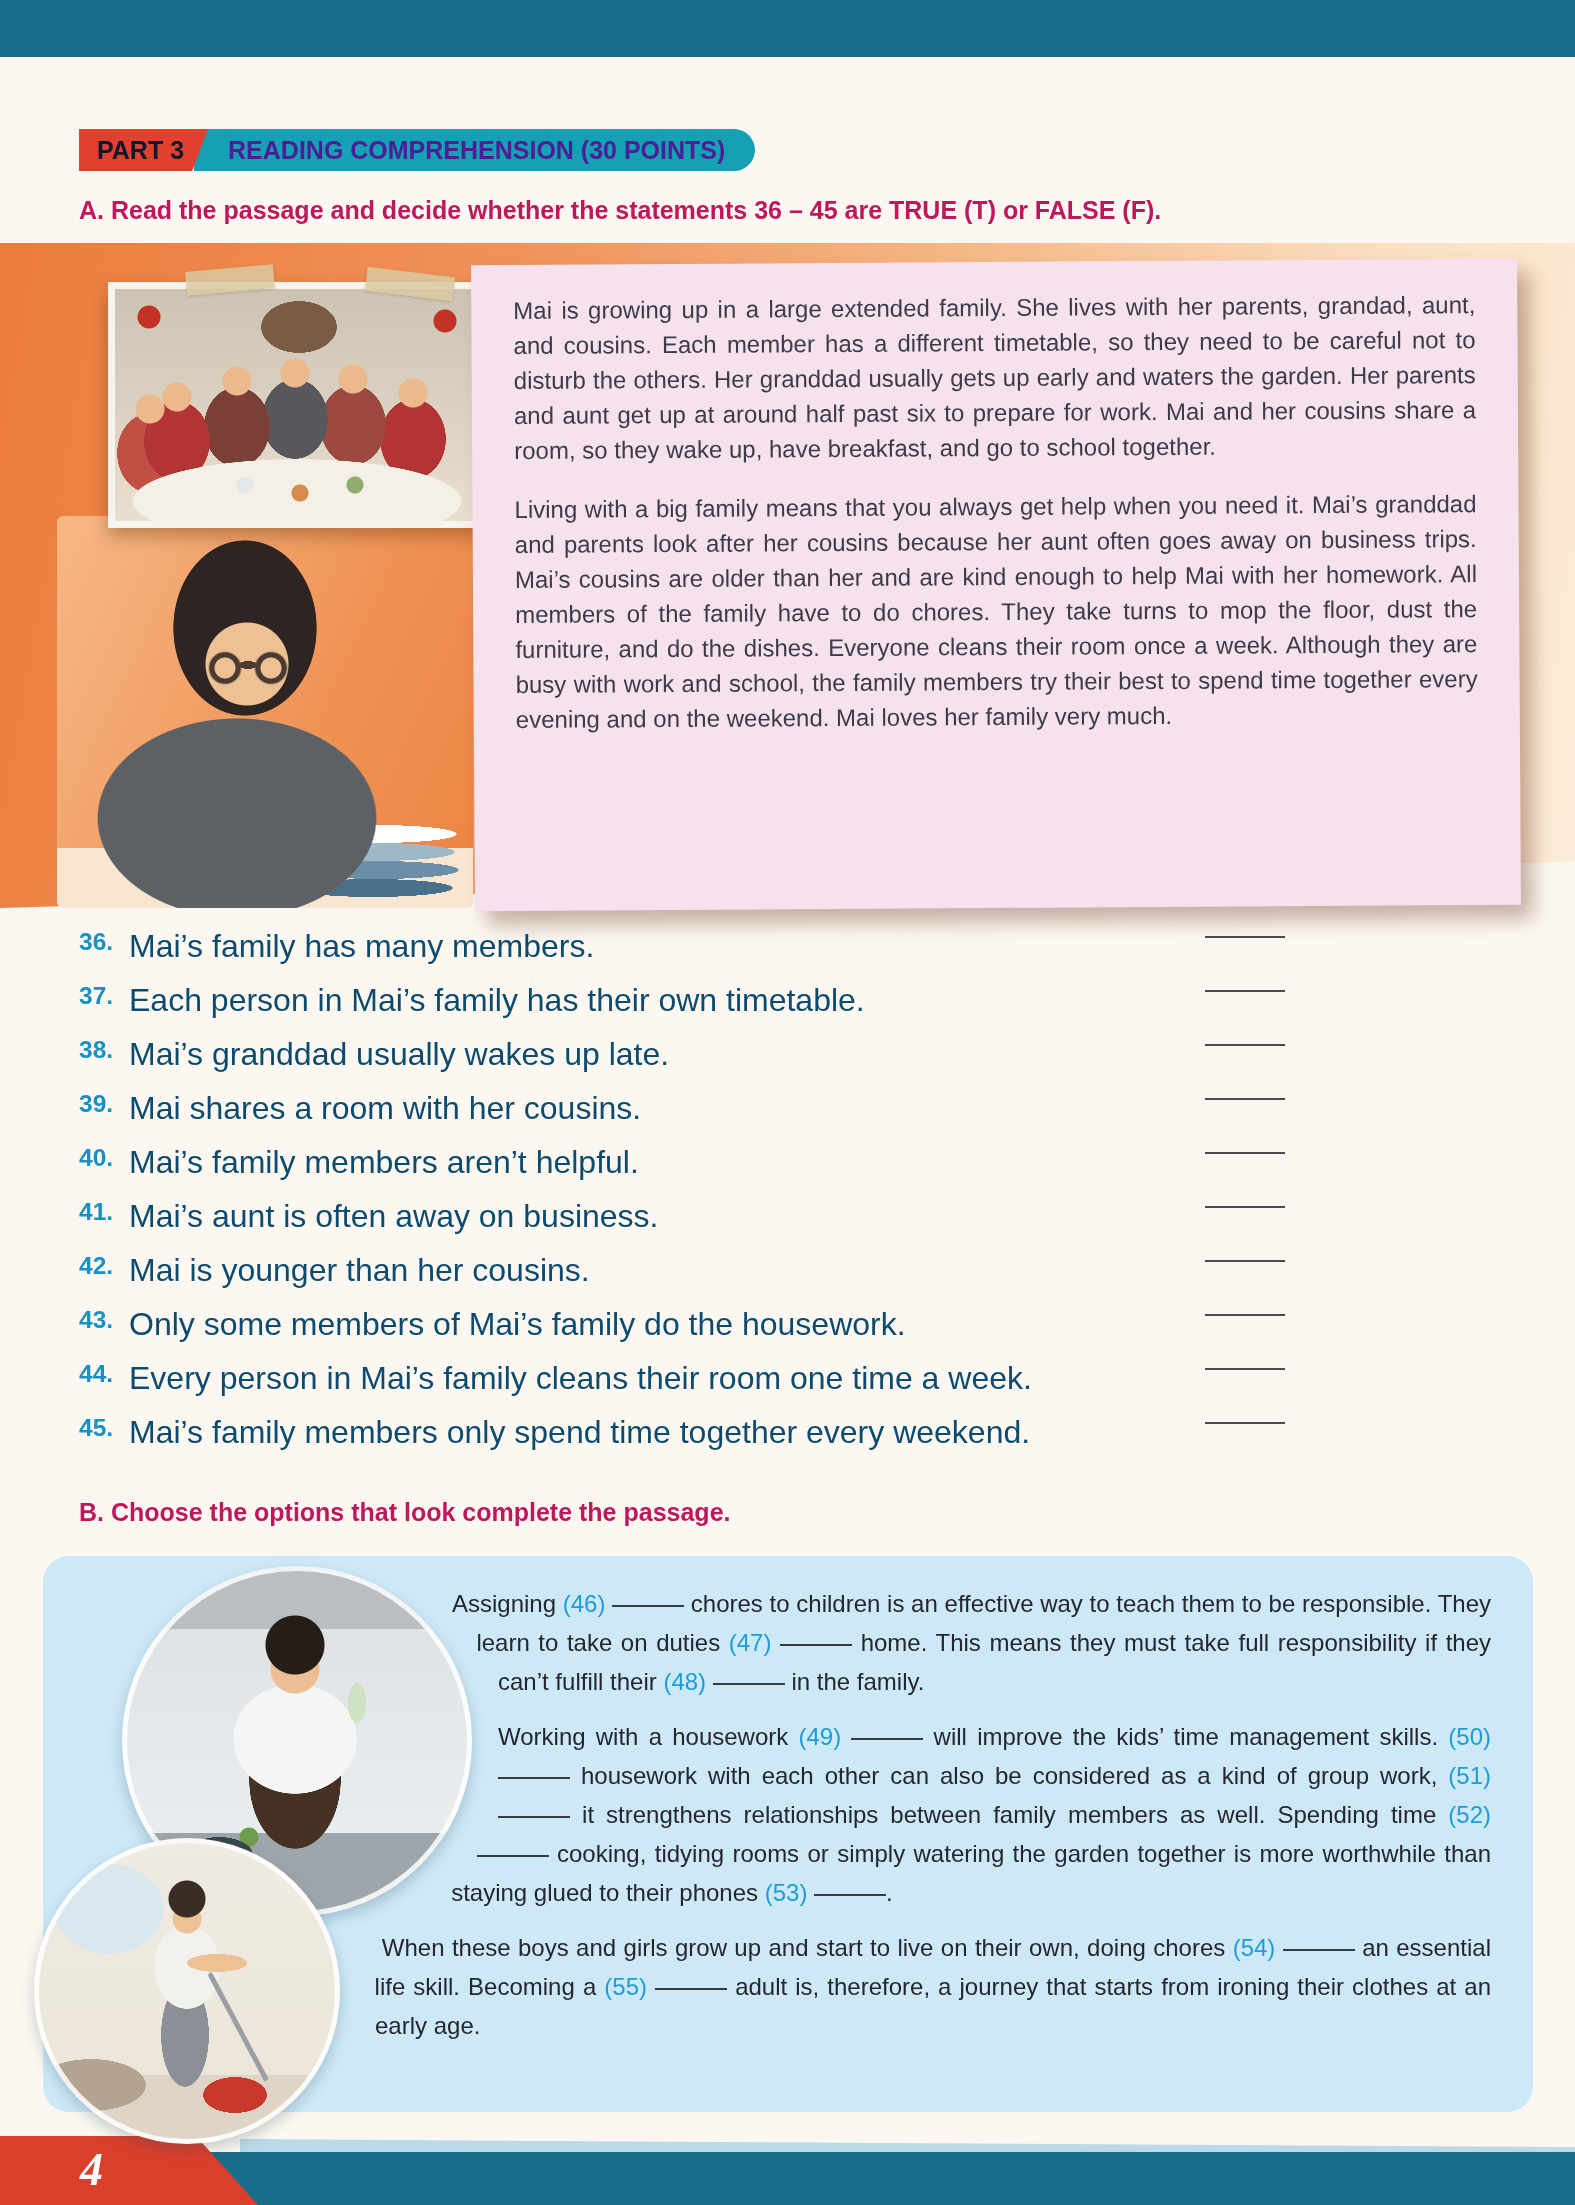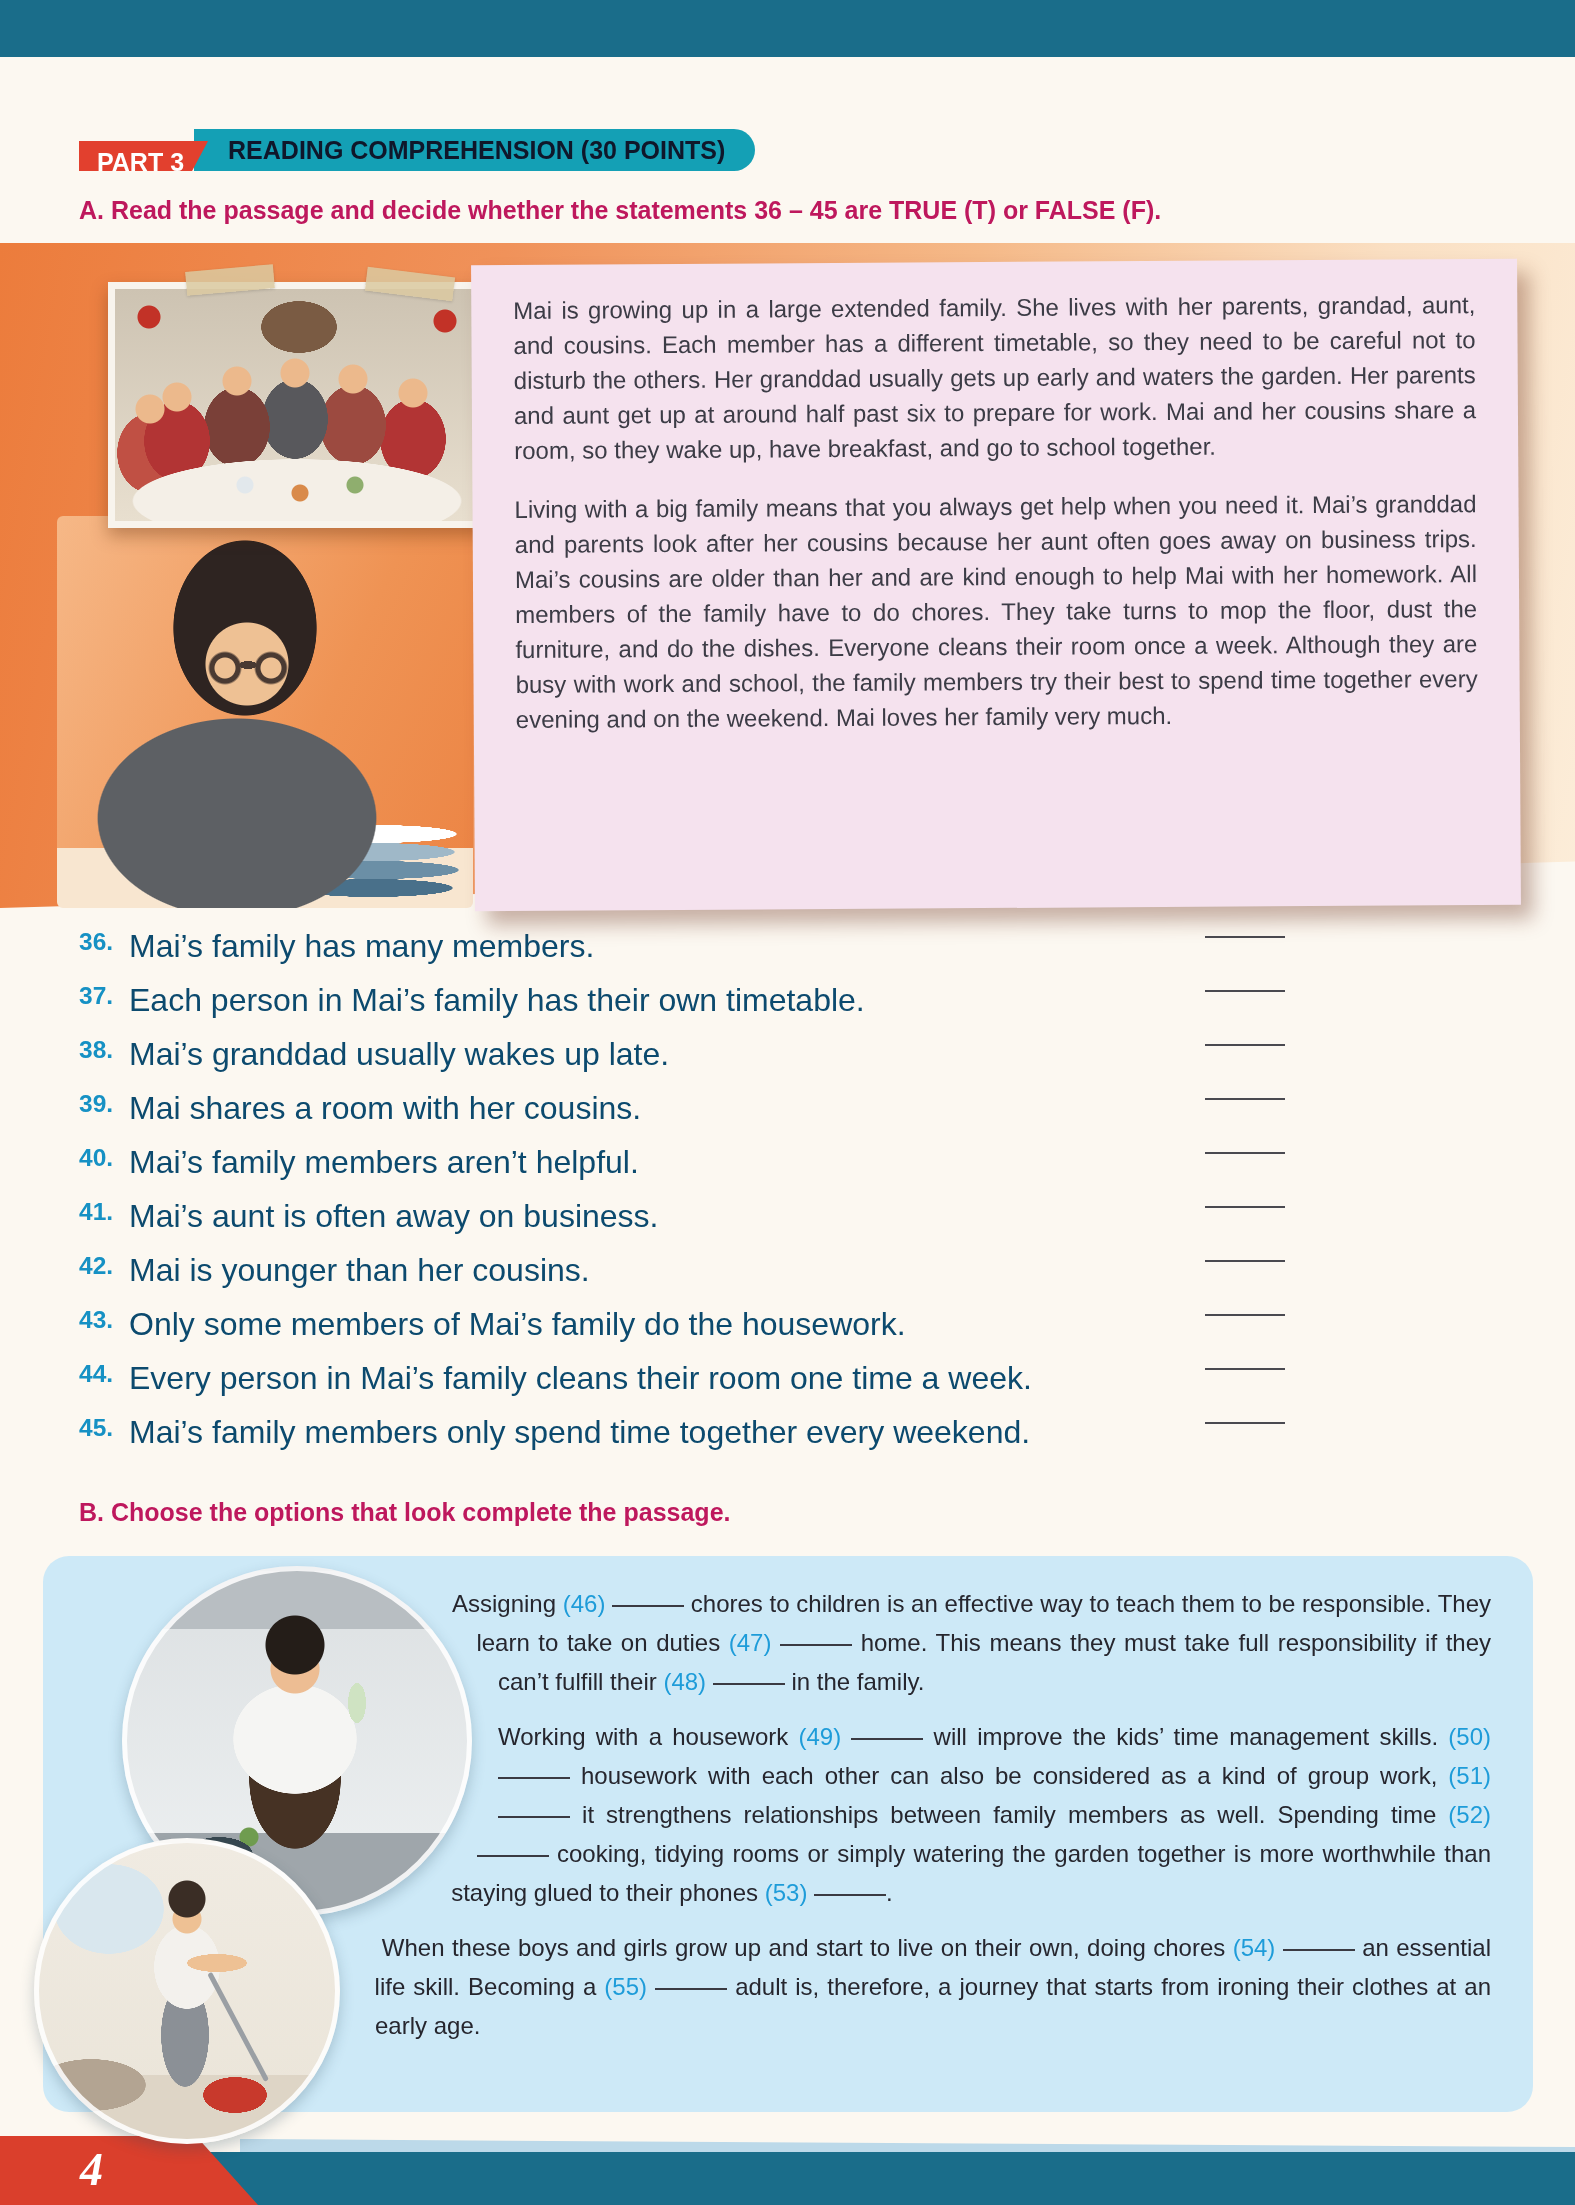--- a/index.html
+++ b/index.html
@@ -11,23 +11,23 @@
   .bottom-bar{position:absolute;left:0;top:2152px;width:1575px;height:53px;background:#1a6d8a;}
   .bottom-wedge{position:absolute;left:240px;top:2139px;width:1335px;height:14px;background:#bcd9e9;
         clip-path:polygon(0 0,100% 58%,100% 100%,0 100%);}
   .pagenum-shape{position:absolute;left:0;top:2136px;width:258px;height:69px;background:#da3f2c;
         clip-path:polygon(0 0,196px 0,258px 100%,0 100%);}
   .pagenum{position:absolute;left:80px;top:2140px;color:#ffffff;font-family:"Liberation Serif",serif;
         font-style:italic;font-weight:bold;font-size:46px;line-height:60px;}
 
   
   .badges{position:absolute;left:79px;top:129px;display:flex;align-items:stretch;height:42px;}
-  .badge-part{position:relative;z-index:2;background:#e2402e;color:#ffffff;font-weight:bold;font-size:25px;
-        line-height:42px;padding:0 24px 0 18px;clip-path:polygon(0 0,100% 0,calc(100% - 16px) 100%,0 100%);margin-top:12px;}
-  .badge-title{position:relative;z-index:1;margin-left:-14px;background:#14a0b5;color:#0f172a;font-weight:bold;
+  .badge-part{position:relative;z-index:2;background:#e2402e;color:#0f172a;font-weight:bold;font-size:25px;
+        line-height:42px;padding:0 24px 0 18px;clip-path:polygon(0 0,100% 0,calc(100% - 16px) 100%,0 100%);}
+  .badge-title{position:relative;z-index:1;margin-left:-14px;background:#14a0b5;color:#4c1d95;font-weight:bold;
         font-size:25px;line-height:42px;padding:0 30px 0 34px;border-radius:0 21px 21px 0;}
 
   .heading{position:absolute;left:79px;font-size:25px;font-weight:bold;color:#be185d;}
   .heading-a{top:196px;width:1420px;}
   .heading-b{top:1498px;width:1420px;}
 
   
   .orange-band{position:absolute;left:0;top:243px;width:1575px;height:665px;
         background:linear-gradient(100deg,#ec7c3c 0%,#f0925a 30%,#f5b988 58%,#fadfc2 82%,#fcedd9 100%);
         clip-path:polygon(0 0,100% 0,100% 93%,0 100%);}

